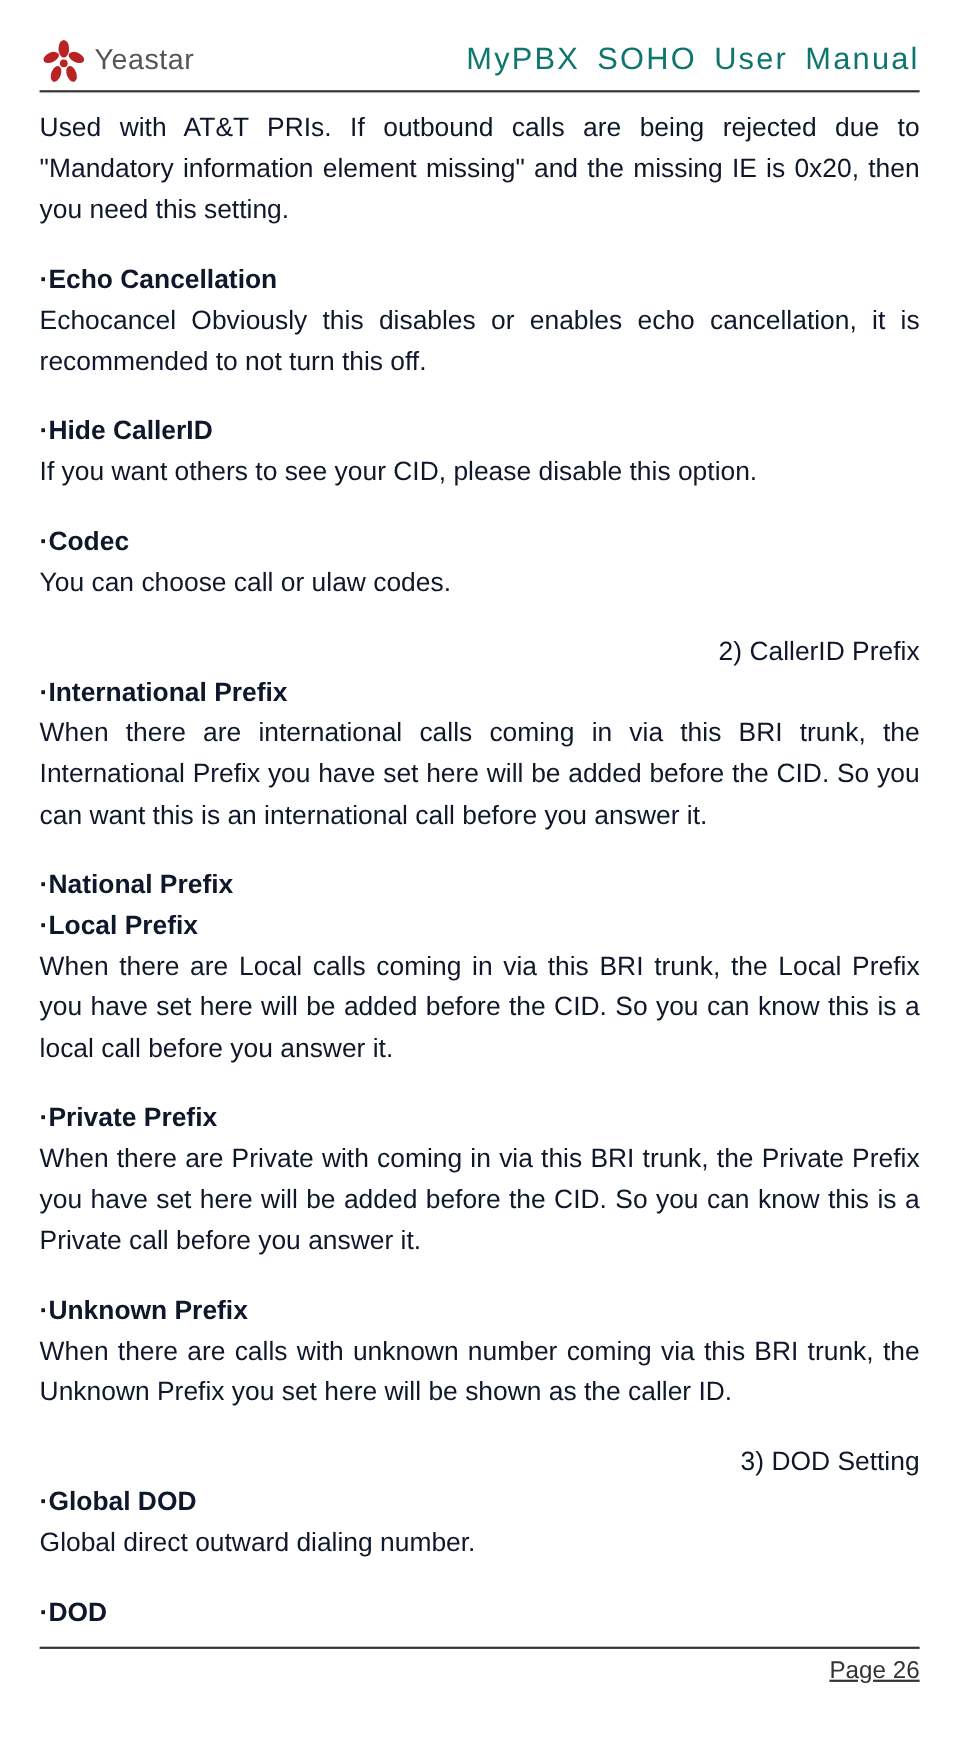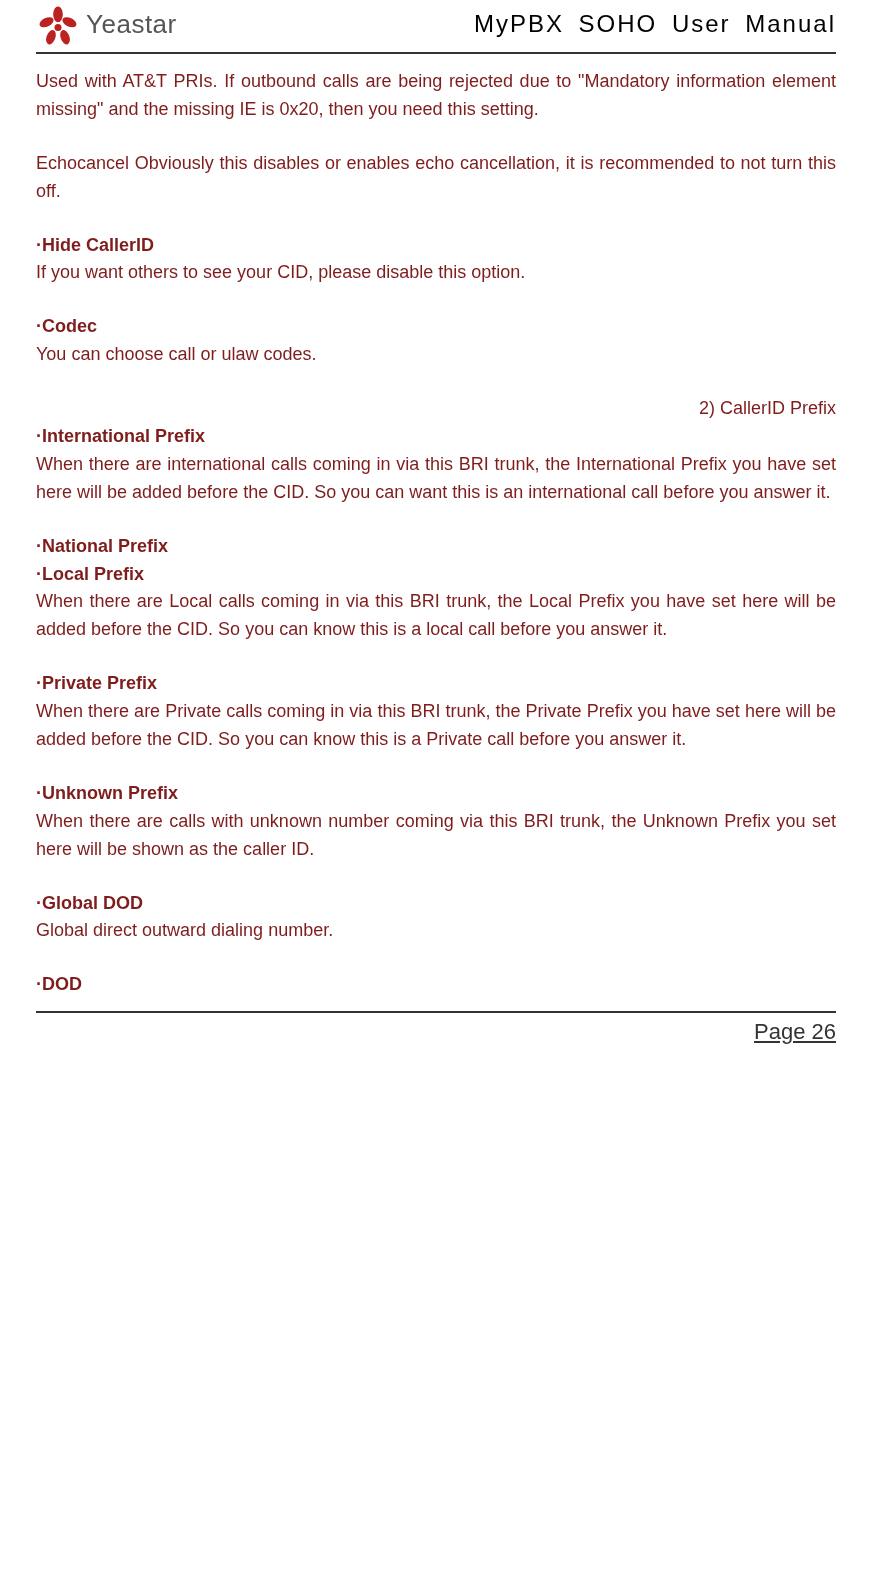--- a/index.html
+++ b/index.html
@@ -7,21 +7,21 @@
     padding: 0;
     width: 872px;
     background: #fff;
     font-family: Verdana, Geneva, sans-serif;
     color: #333;
   }
   .page {
     width: 872px;
     min-height: 1580px;
     box-sizing: border-box;
-    padding: 2px 36px 0 36px;
+    padding: 32px 36px 0 36px;
     position: relative;
   }
   .header-row {
     display: flex;
     align-items: center;
     justify-content: space-between;
     padding-bottom: 4px;
   }
   .logo-wrap {
     display: flex;
@@ -31,35 +31,35 @@
   .logo-svg {
     width: 44px;
     height: 44px;
   }
   .brand {
     font-size: 26px;
     color: #555;
     letter-spacing: 0.5px;
   }
   .doc-title {
-    font-size: 24px;
+    font-size: 28px;
     letter-spacing: 2px;
-    color: #000000;
+    color: #0f766e;
     word-spacing: 6px;
     text-align: right;
   }
   .hr-top {
     border: none;
     border-top: 2px solid #333;
     margin: 2px 0 14px 0;
   }
   .body-text {
-    font-size: 18px;
+    font-size: 24px;
     line-height: 1.55;
-    color: #7f1d1d;
+    color: #0f172a;
   }
   .para {
     margin: 0 0 26px 0;
     text-align: justify;
   }
   .bold-line {
     font-weight: bold;
     margin: 0;
   }
   .section-num {
@@ -97,43 +97,45 @@
     </div>
     <div class="doc-title">MyPBX SOHO User Manual</div>
   </div>
 
   <hr class="hr-top">
 
   <div class="body-text">
 
     <p class="para">Used with AT&amp;T PRIs. If outbound calls are being rejected due to "Mandatory information element missing" and the missing IE is 0x20, then you need this setting.</p>
 
+    <p class="bold-line">·Echo Cancellation</p>
     <p class="para">Echocancel Obviously this disables or enables echo cancellation, it is recommended to not turn this off.</p>
 
     <p class="bold-line">·Hide CallerID</p>
     <p class="para">If you want others to see your CID, please disable this option.</p>
 
     <p class="bold-line">·Codec</p>
     <p class="para">You can choose call or ulaw codes.</p>
 
     <p class="section-num">2)  CallerID Prefix</p>
     <p class="bold-line">·International Prefix</p>
     <p class="para">When there are international calls coming in via this BRI trunk, the International Prefix you have set here will be added before the CID. So you can want this is an international call before you answer it.</p>
 
     <p class="bold-line">·National Prefix</p>
 
     <p class="bold-line">·Local Prefix</p>
     <p class="para">When there are Local calls coming in via this BRI trunk, the Local Prefix you have set here will be added before the CID. So you can know this is a local call before you answer it.</p>
 
     <p class="bold-line">·Private Prefix</p>
-    <p class="para">When there are Private calls coming in via this BRI trunk, the Private Prefix you have set here will be added before the CID. So you can know this is a Private call before you answer it.</p>
+    <p class="para">When there are Private with coming in via this BRI trunk, the Private Prefix you have set here will be added before the CID. So you can know this is a Private call before you answer it.</p>
 
     <p class="bold-line">·Unknown Prefix</p>
     <p class="para">When there are calls with unknown number coming via this BRI trunk, the Unknown Prefix you set here will be shown as the caller ID.</p>
 
+    <p class="section-num">3)  DOD Setting</p>
     <p class="bold-line">·Global DOD</p>
     <p class="para">Global direct outward dialing number.</p>
 
     <p class="bold-line">·DOD</p>
 
   </div>
 
   <hr class="hr-bottom">
   <div class="footer">Page 26</div>
 

